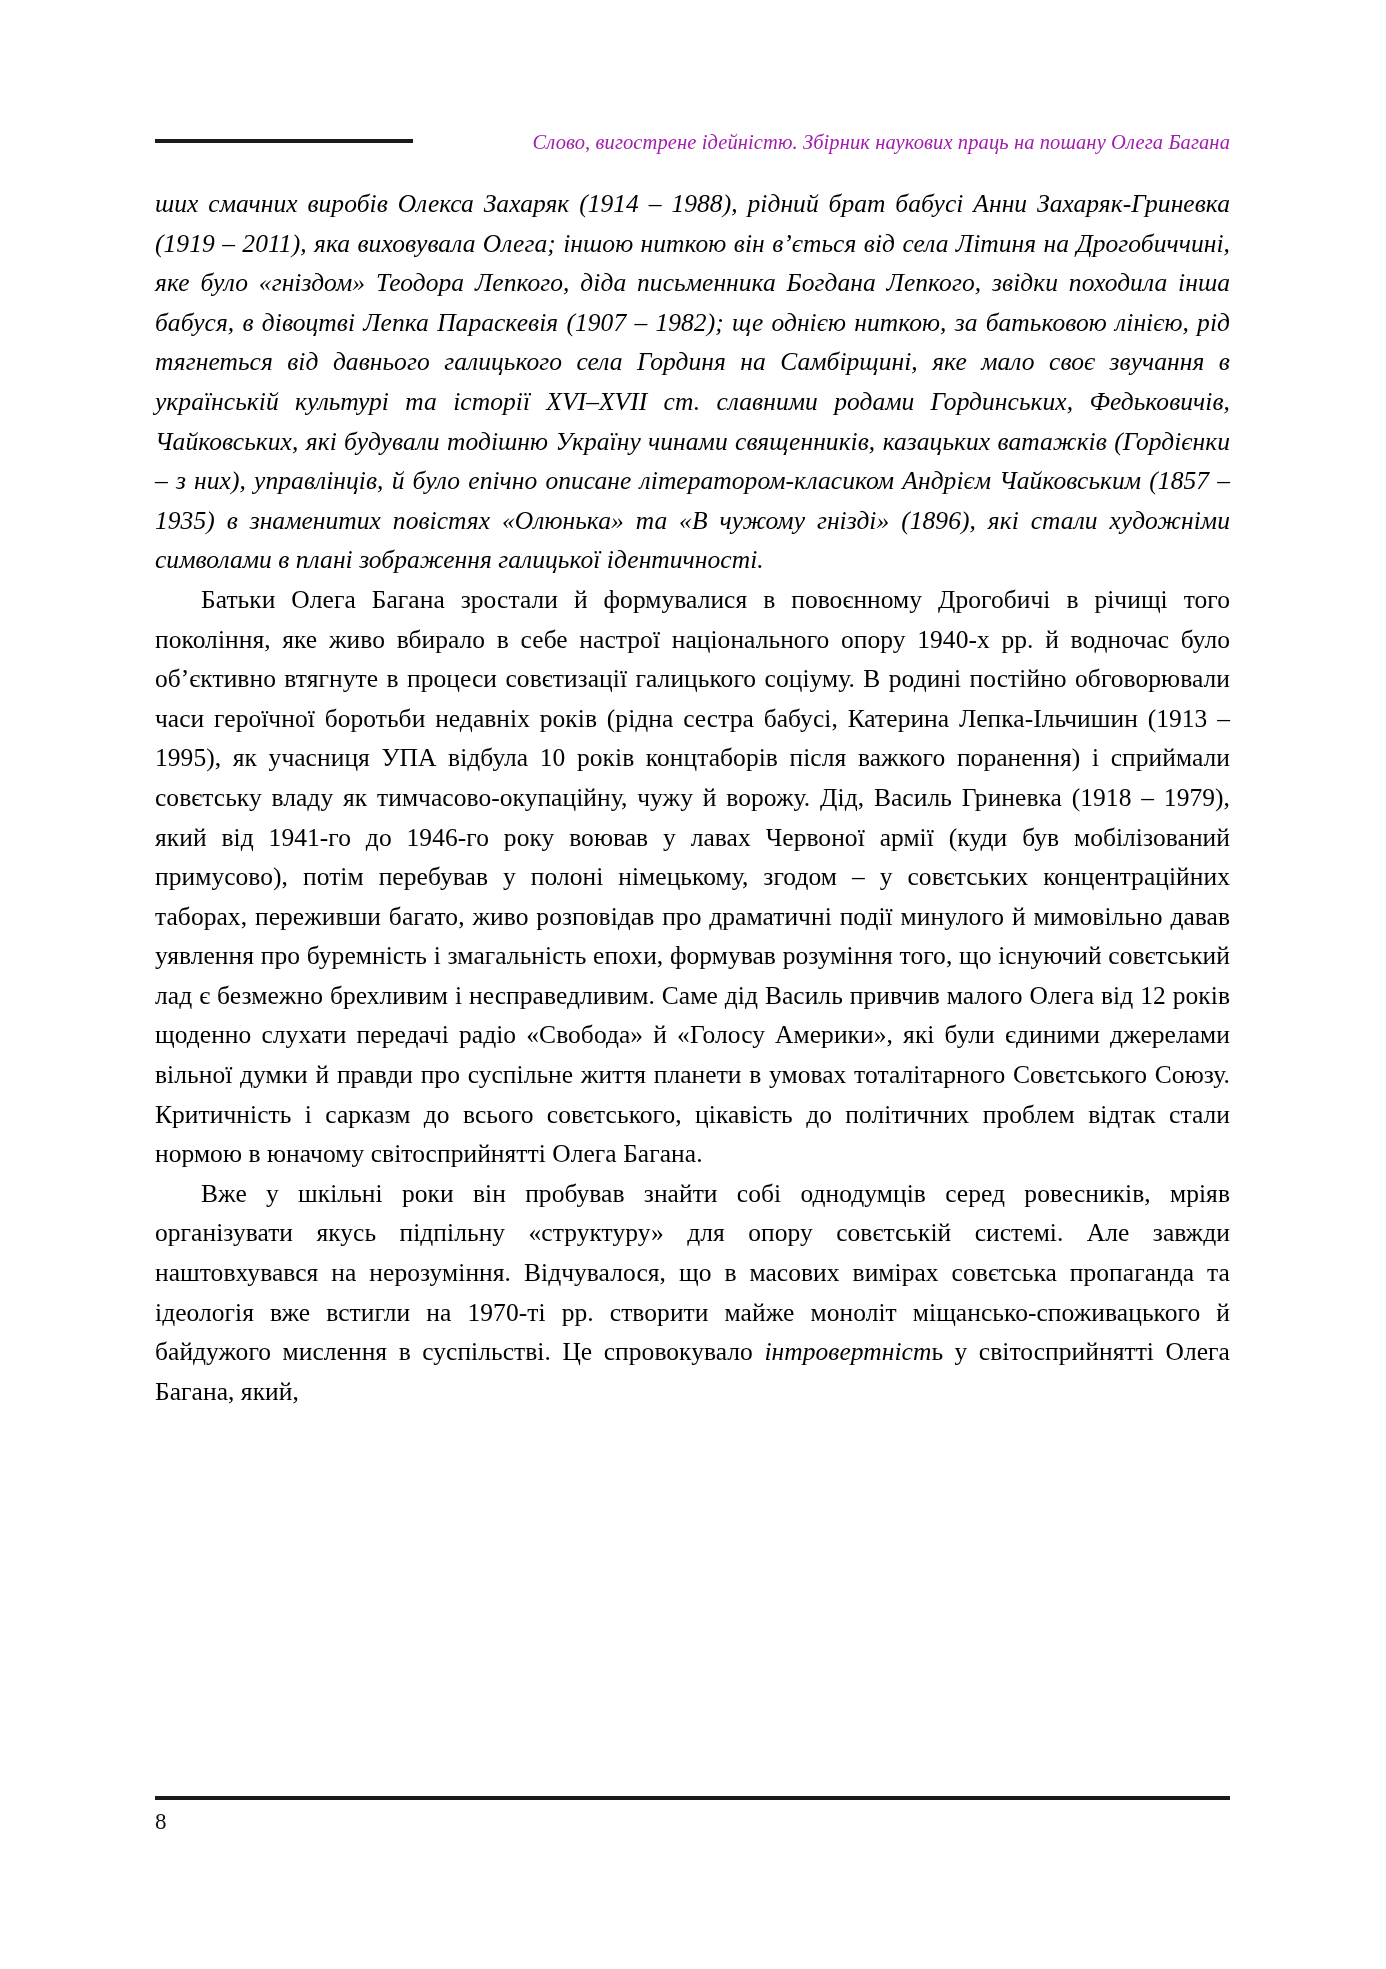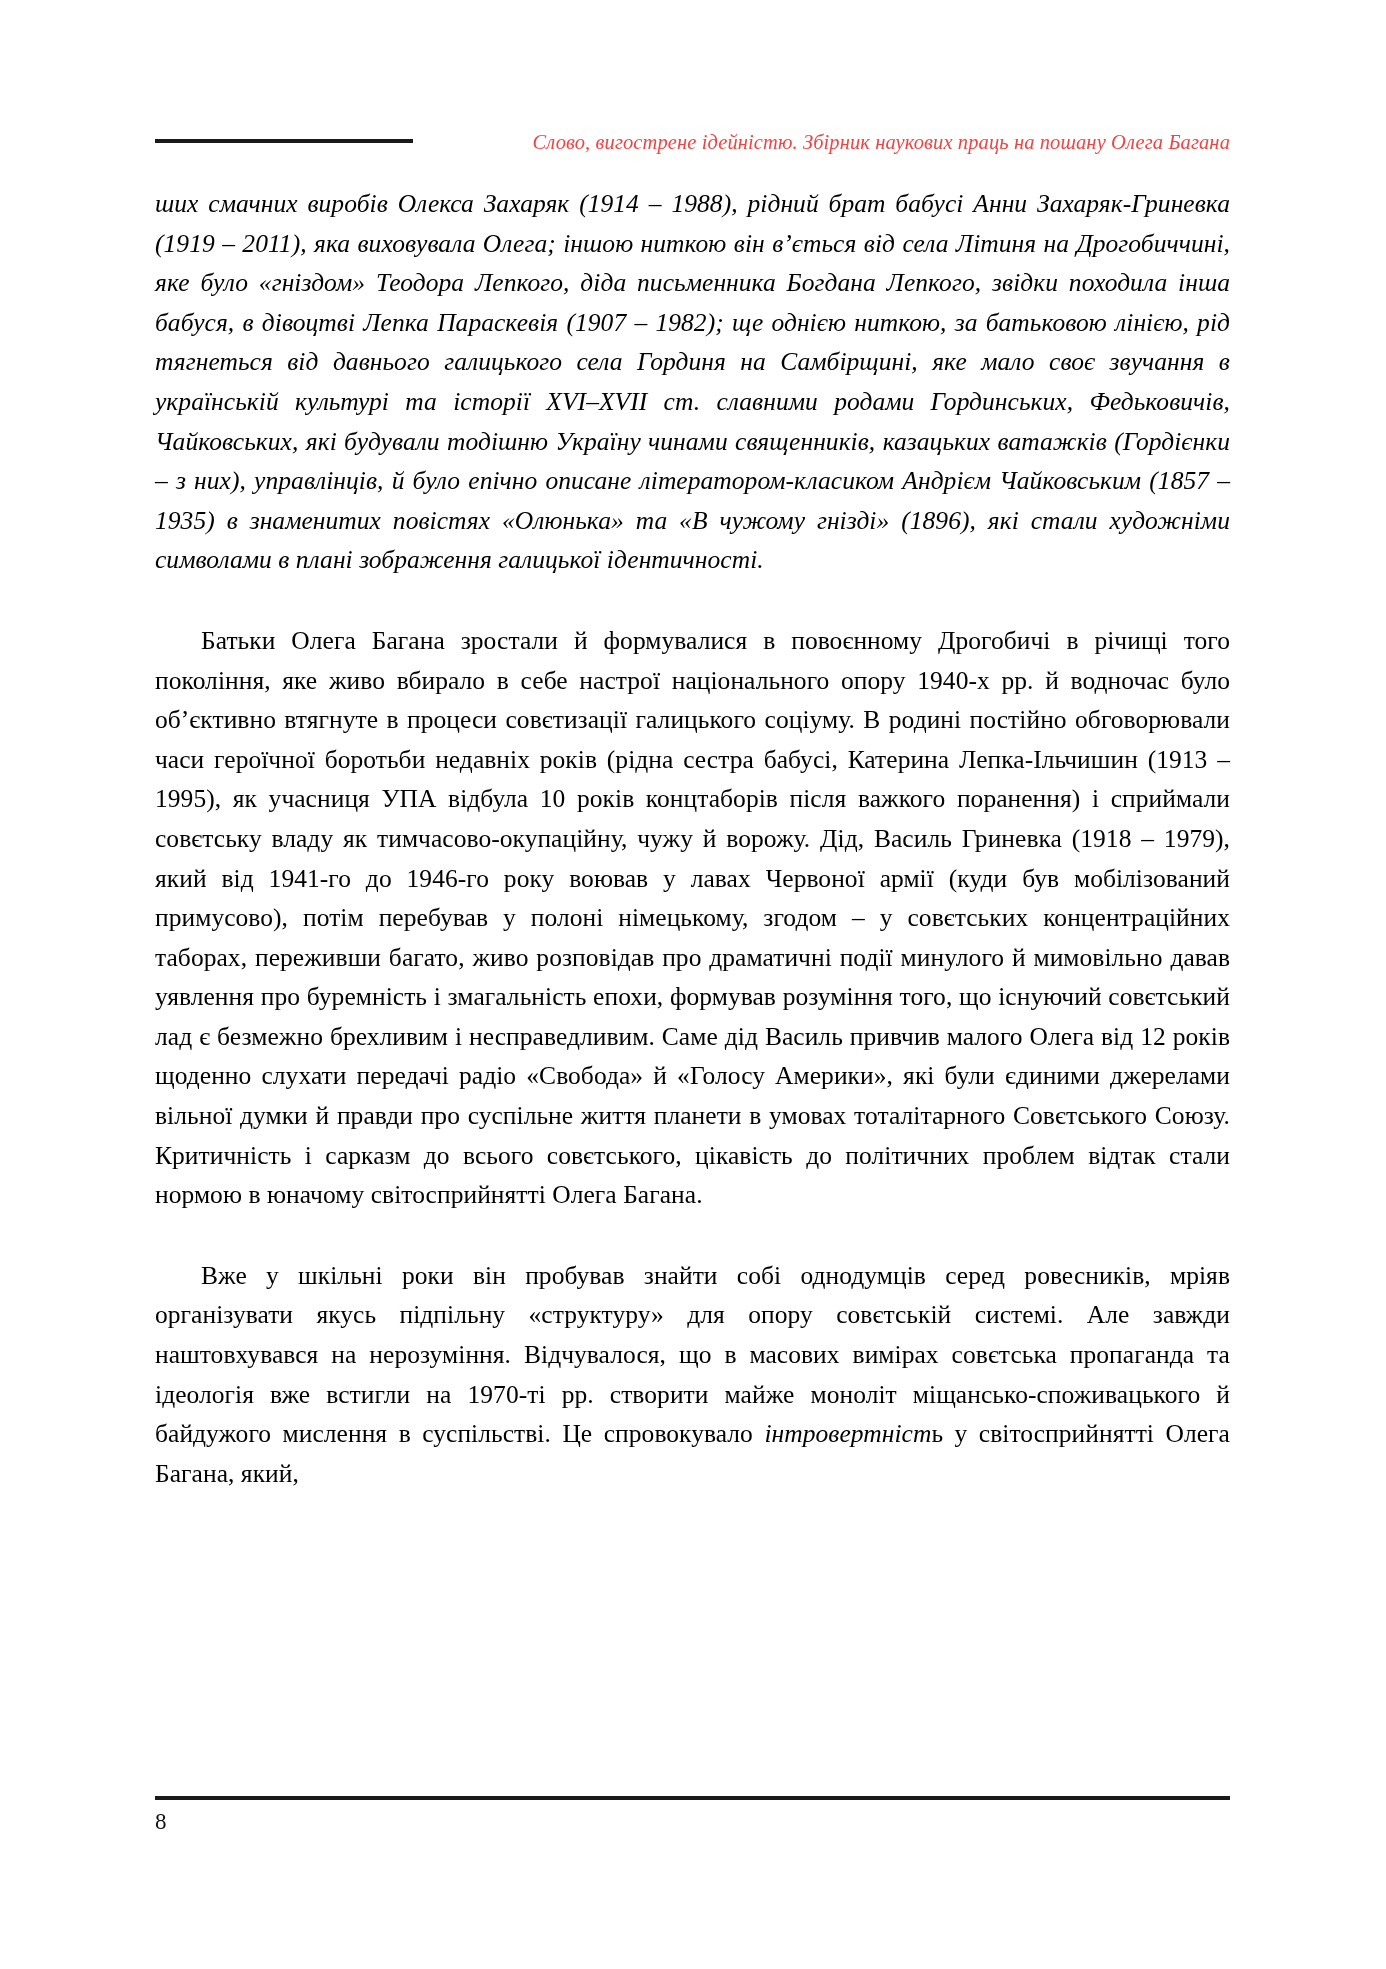--- a/index.html
+++ b/index.html
@@ -44,34 +44,33 @@
     right: 0;
     top: 0;
     text-align: right;
     background: #ffffff;
     padding-left: 10px;
     font-style: italic;
     font-size: 20.5px;
     line-height: 28px;
     letter-spacing: 0.1px;
     white-space: nowrap;
-    color: #ef4444;
+    color: #a21caf;
   }
   .body-text p {
     margin: 0;
     text-align: justify;
     text-justify: inter-word;
     font-size: 25.5px;
     line-height: 39.6px;
     letter-spacing: 0.05px;
     hyphens: manual;
   }
   .body-text p.indent {
     text-indent: 46px;
-    margin-top: 41px;
   }
   .body-text p.cont {
     text-indent: 0;
     font-style: italic;
   }
   b.strongital {
     font-weight: normal;
     font-style: italic;
   }
   

